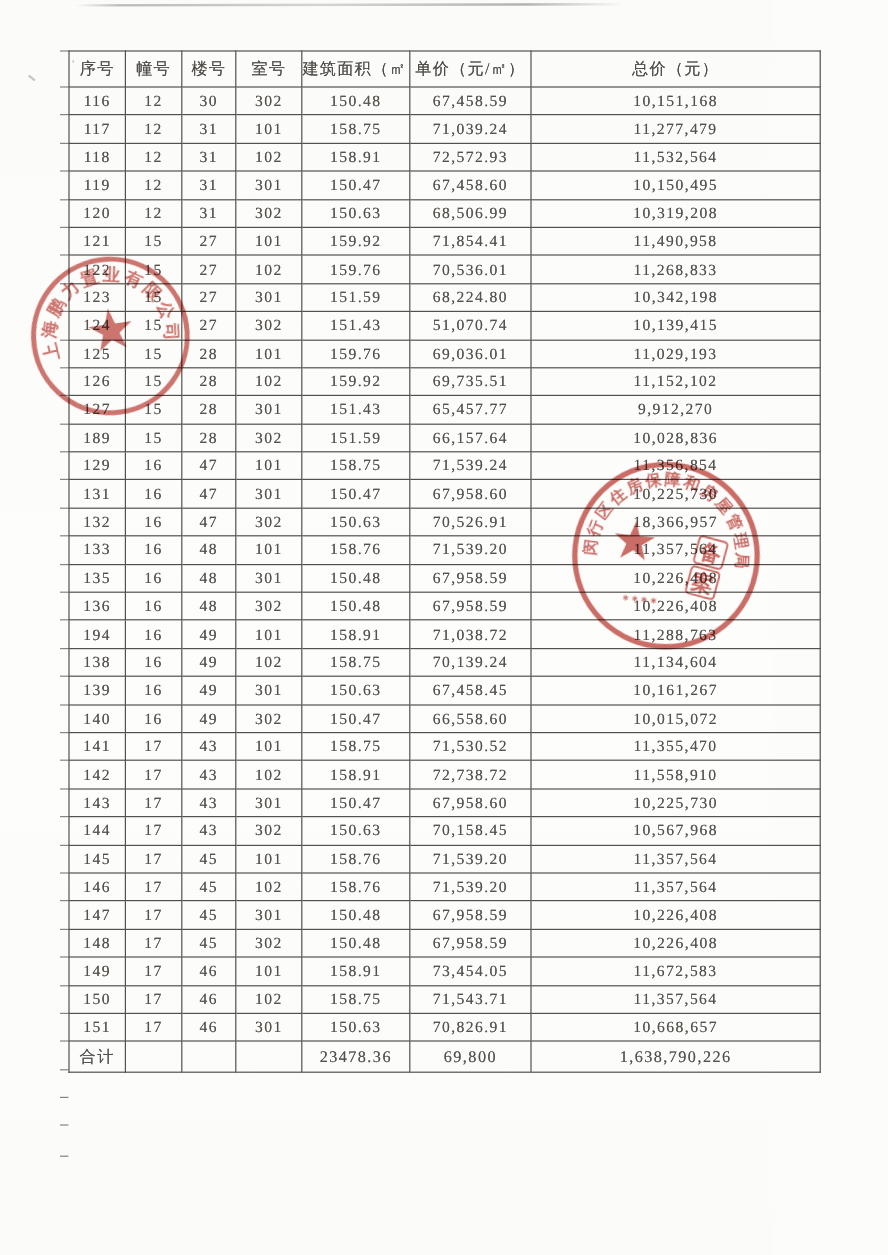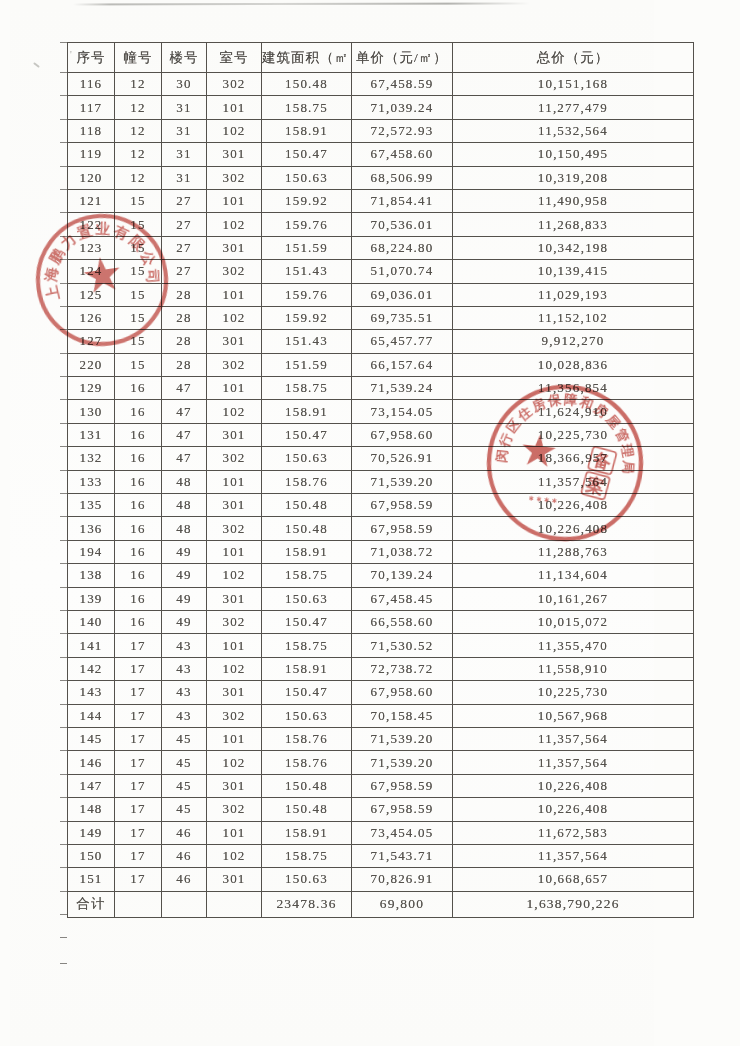--- a/index.html
+++ b/index.html
@@ -2,21 +2,21 @@
 <html><head>
 <meta charset="utf-8">
 <style>
   html,body{margin:0;padding:0;}
   body{
     width:740px;height:1046px;overflow:hidden;
     background:#fcfcfa;
     font-family:"Liberation Serif","DejaVu Serif",serif;
   }
   .page{position:relative;width:644px;height:1046px;
-    background:linear-gradient(180deg,#fbfbf9 0%,#fdfdfc 55%,#fbfbf9 100%);margin-left:10px;}
+    background:linear-gradient(180deg,#fbfbf9 0%,#fdfdfc 55%,#fbfbf9 100%);}
   
   .top-line{
     position:absolute;left:63px;top:3px;width:457px;height:2px;
     background:linear-gradient(90deg,rgba(150,150,145,0) 0%,rgba(135,135,130,.55) 8%,
       rgba(140,140,135,.35) 45%,rgba(130,130,125,.6) 82%,rgba(150,150,145,0) 100%);
     transform:rotate(-.12deg);border-radius:1px;}
   .speck1{position:absolute;left:23px;top:64px;width:7px;height:2px;
     background:#9a9a95;opacity:.55;transform:rotate(38deg);border-radius:1px;}
   .speck2{position:absolute;left:60px;top:44px;width:4px;height:7px;opacity:.6;}
   .speck2::after{content:"'";font-size:10px;color:#6b6b66;font-family:"Liberation Serif",serif;}
@@ -176,45 +176,36 @@
           <tr>
             <td>127</td>
             <td>15</td>
             <td>28</td>
             <td>301</td>
             <td>151.43</td>
             <td>65,457.77</td>
             <td>9,912,270</td>
           </tr>
           <tr>
-            <td>220</td>
+            <td>189</td>
             <td>15</td>
             <td>28</td>
             <td>302</td>
             <td>151.59</td>
             <td>66,157.64</td>
             <td>10,028,836</td>
           </tr>
           <tr>
             <td>129</td>
             <td>16</td>
             <td>47</td>
             <td>101</td>
             <td>158.75</td>
             <td>71,539.24</td>
             <td>11,356,854</td>
-          </tr>
-          <tr>
-            <td>130</td>
-            <td>16</td>
-            <td>47</td>
-            <td>102</td>
-            <td>158.91</td>
-            <td>73,154.05</td>
-            <td>11,624,910</td>
           </tr>
           <tr>
             <td>131</td>
             <td>16</td>
             <td>47</td>
             <td>301</td>
             <td>150.47</td>
             <td>67,958.60</td>
             <td>10,225,730</td>
           </tr>

